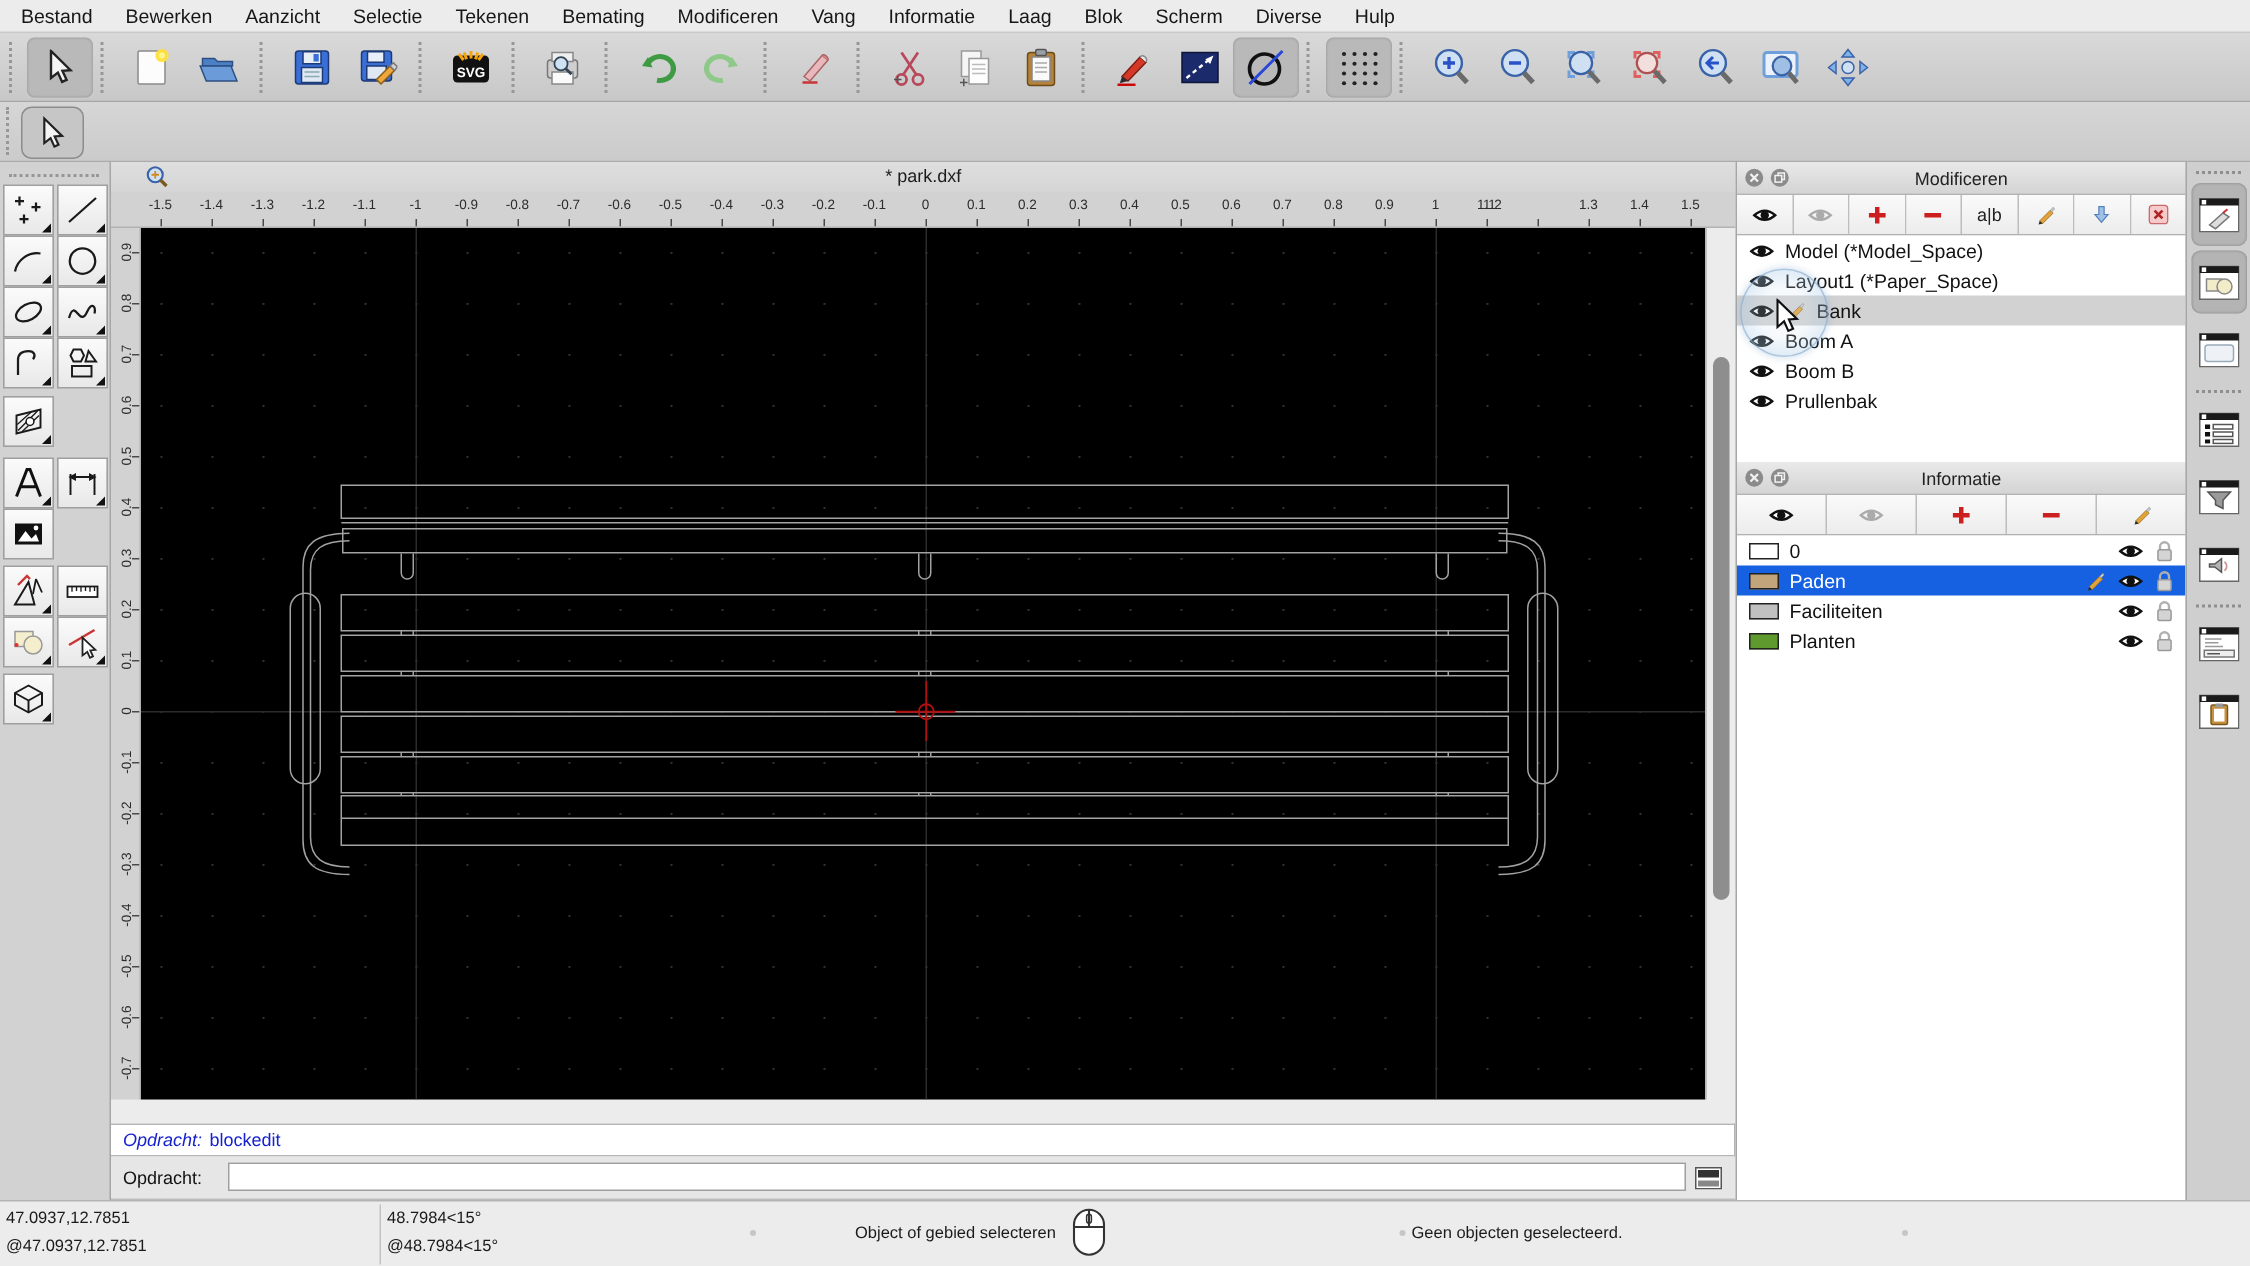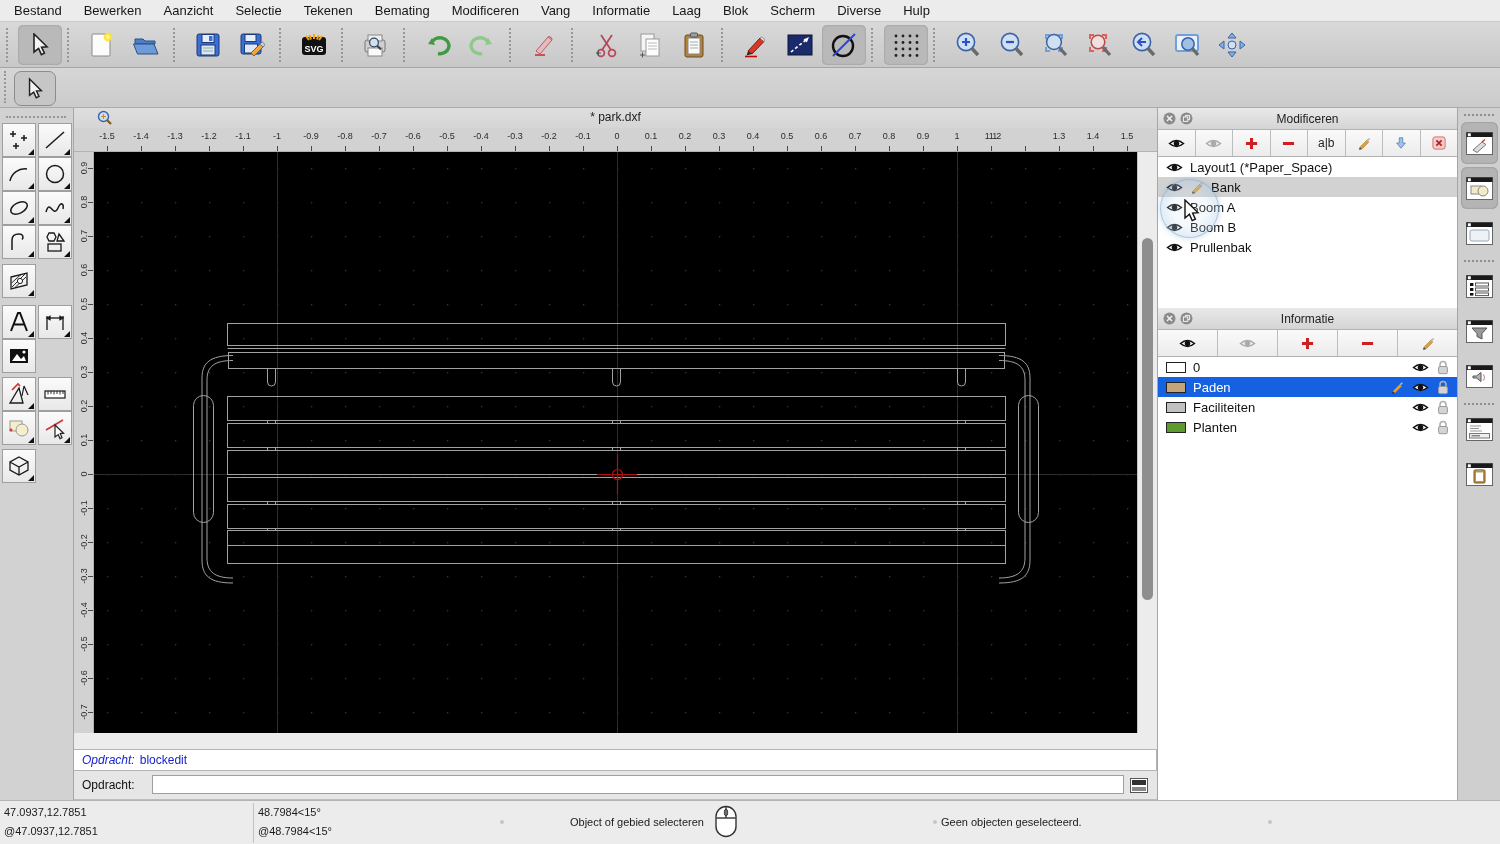--- a/index.html
+++ b/index.html
@@ -713,20 +713,29 @@
         </div>
     </div>
     <div class="plist" style="height:152px;">
       <div class="prow">
           <i style="display: inline-flex;">
             <svg width="17" height="13" viewBox="0 0 18 14">
               <path d="M1.5,7 Q9,0.5 16.5,7 Q9,13.5 1.5,7 Z" fill="#fff" stroke="#111" stroke-width="1.7"></path>
               <circle cx="9" cy="7" r="3" fill="#111"></circle>
             </svg>
           </i>
+          <span class="lbl">Model (*Model_Space)</span>
+        </div>
+      <div class="prow">
+          <i style="display: inline-flex;">
+            <svg width="17" height="13" viewBox="0 0 18 14">
+              <path d="M1.5,7 Q9,0.5 16.5,7 Q9,13.5 1.5,7 Z" fill="#fff" stroke="#111" stroke-width="1.7"></path>
+              <circle cx="9" cy="7" r="3" fill="#111"></circle>
+            </svg>
+          </i>
           <span class="lbl">Layout1 (*Paper_Space)</span>
         </div>
       <div class="prow sel-grey">
           <i style="display: inline-flex;">
             <svg width="17" height="13" viewBox="0 0 18 14">
               <path d="M1.5,7 Q9,0.5 16.5,7 Q9,13.5 1.5,7 Z" fill="#fff" stroke="#111" stroke-width="1.7"></path>
               <circle cx="9" cy="7" r="3" fill="#111"></circle>
             </svg>
           </i>
           <i style="display: inline-flex;">

